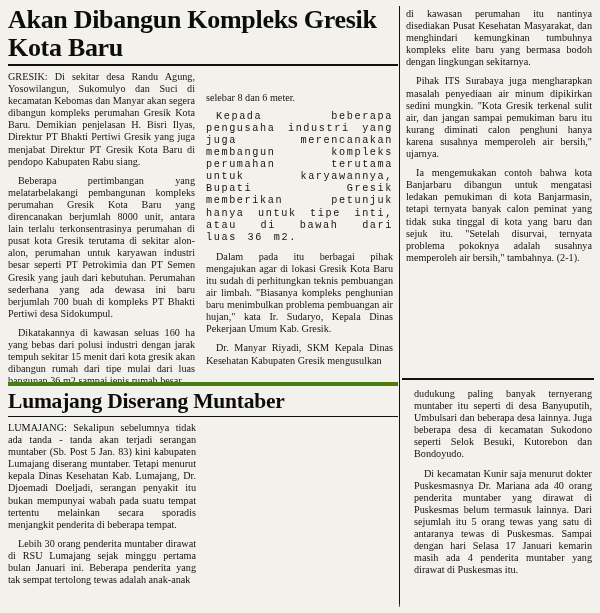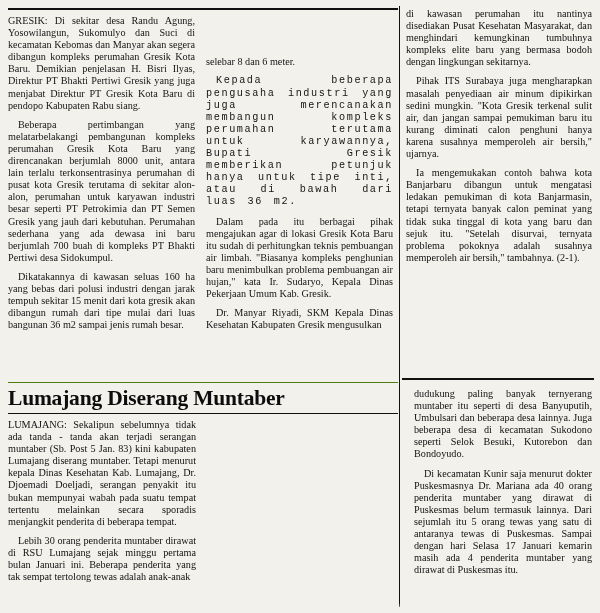--- a/index.html
+++ b/index.html
@@ -41,21 +41,21 @@
     margin: 0 0 2px 0;
   }
   .rule-top {
     border-top: 2px solid #111;
     width: 390px;
     margin: 2px 0 5px 0;
   }
   .cols3 {
     display: flex;
     gap: 11px;
-    align-items: flex-end;
+    align-items: center;
   }
   .col {
     width: 187px;
     font-size: 10.2px;
     line-height: 12.1px;
     text-align: justify;
     color: #151515;
   }
   .col p {
     margin: 0 0 7px 0;
@@ -85,21 +85,21 @@
     text-indent: 10px;
   }
   .rightcol-top p.first { text-indent: 0; }
 
   
   .article2 {
     position: absolute;
     left: 8px;
     top: 382px;
     width: 390px;
-    border-top: 1px solid #4d7c0f;
+    border-top: 4px solid #4d7c0f;
     padding-top: 3px;
   }
   .headline2 {
     font-weight: bold;
     font-size: 21.5px;
     line-height: 24px;
     letter-spacing: -0.2px;
     margin: 0 0 3px 0;
     color: #0d0d0d;
   }
@@ -167,20 +167,21 @@
 </style>
 </head>
 <body>
 
 <div class="page">
 
   <div class="vrule"></div>
   <div class="hrule-right"></div>
 
   <div class="article1">
+    <h1 class="headline1">Akan Dibangun Kompleks Gresik Kota Baru</h1>
     <div class="rule-top"></div>
 
     <div class="cols3">
       <div class="col">
         <p class="first">GRESIK: Di sekitar desa Randu Agung, Yosowilangun, Sukomulyo dan Suci di kecamatan Kebomas dan Manyar akan segera dibangun kompleks perumahan Gresik Kota Baru. Demikian penjelasan H. Bisri Ilyas, Direktur PT Bhakti Pertiwi Gresik yang juga menjabat Direktur PT Gresik Kota Baru di pendopo Kabupaten Rabu siang.</p>
         <p>Beberapa pertimbangan yang melatarbelakangi pembangunan kompleks perumahan Gresik Kota Baru yang direncanakan berjumlah 8000 unit, antara lain terlalu terkonsentrasinya perumahan di pusat kota Gresik terutama di sekitar alon-alon, perumahan untuk karyawan industri besar seperti PT Petrokimia dan PT Semen Gresik yang jauh dari kebutuhan. Perumahan sederhana yang ada dewasa ini baru berjumlah 700 buah di kompleks PT Bhakti Pertiwi desa Sidokumpul.</p>
         <p>Dikatakannya di kawasan seluas 160 ha yang bebas dari polusi industri dengan jarak tempuh sekitar 15 menit dari kota gresik akan dibangun rumah dari tipe mulai dari luas bangunan 36 m2 sampai jenis rumah besar.</p>
       </div>
       <div class="col">
         <p class="first">selebar 8 dan 6 meter.</p>

